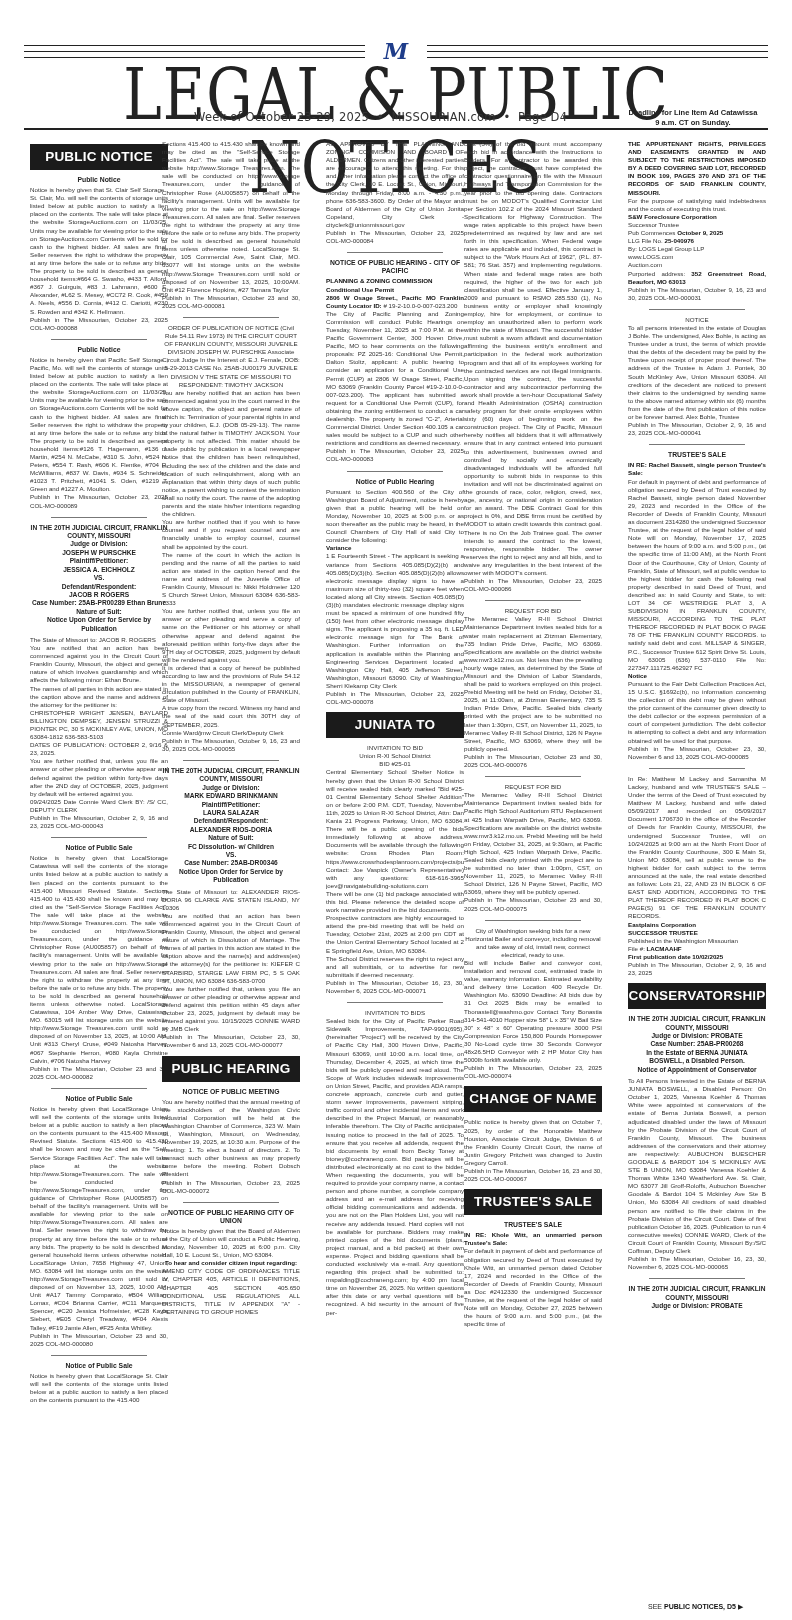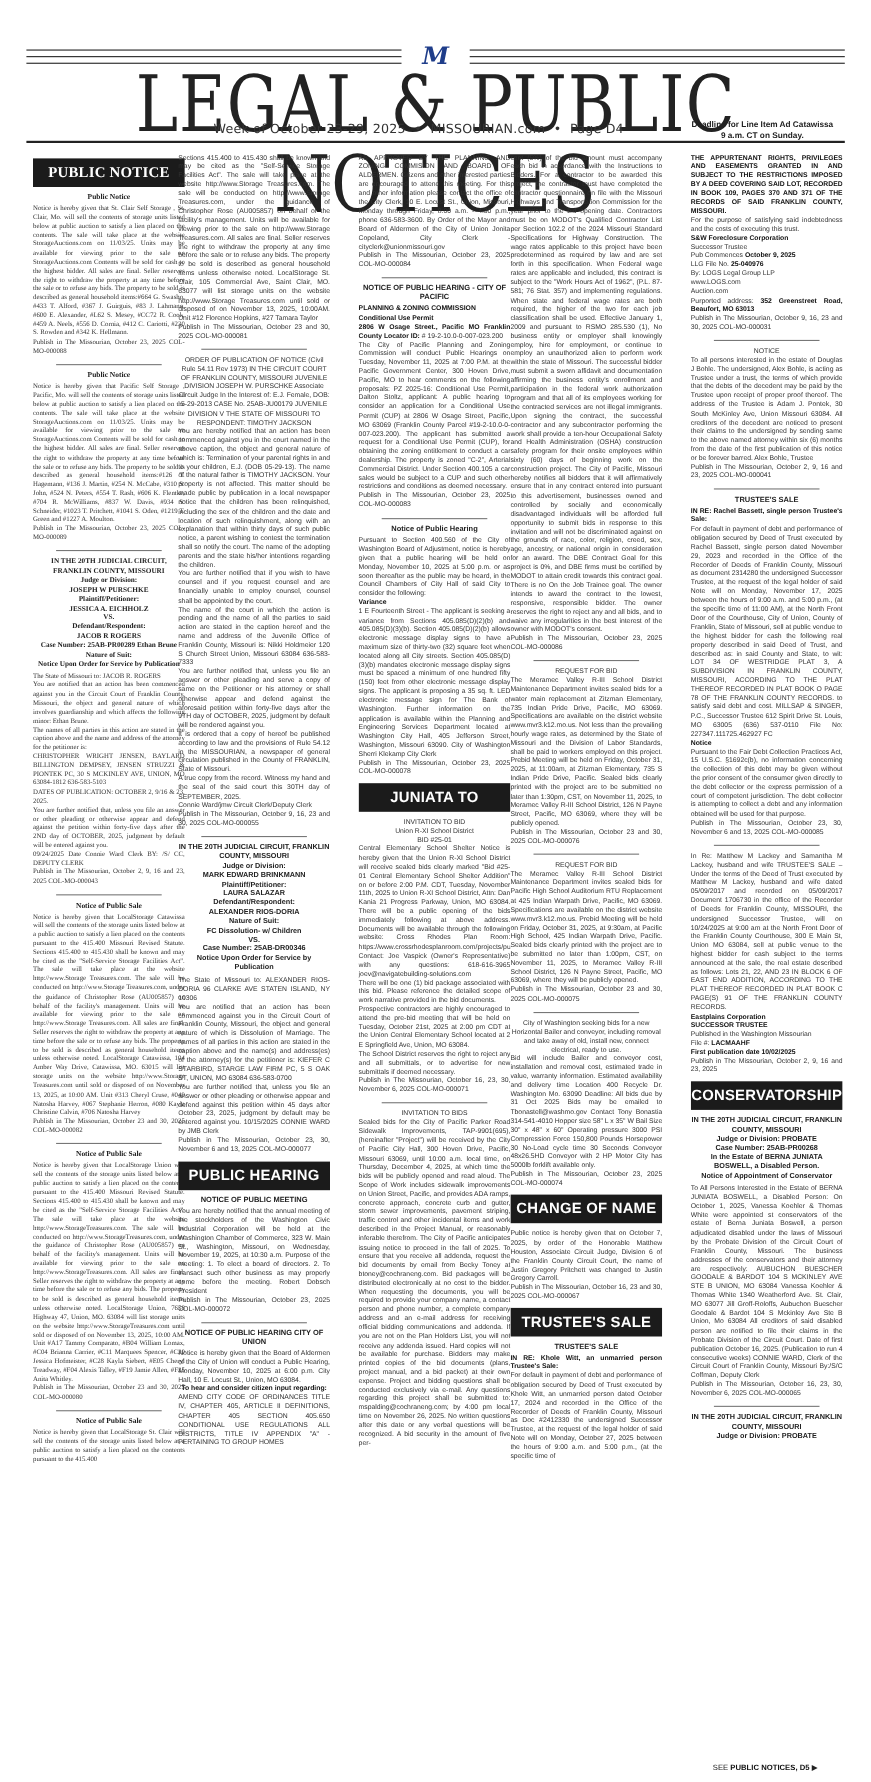--- a/index.html
+++ b/index.html
@@ -13,21 +13,21 @@
   .rr { right: 0; width: 341px; }
   .logo-m { position: absolute; left: 50%; top: -2px; transform: translateX(-50%); font-family: "DejaVu Serif", serif; font-weight: bold; font-style: italic; color: #1f3d8a; font-size: 22px; line-height: 26px; }
   .big-title { position: absolute; top: 58px; left: 0; width: 792px; text-align: center; font-family: "DejaVu Serif", serif; font-weight: 300; font-size: 58px; letter-spacing: 1px; color: #222; line-height: 60px; transform: scaleY(1.22); transform-origin: top; }
   .subline { position: absolute; top: 110px; left: 152px; font-family: "DejaVu Sans", sans-serif; font-size: 11.5px; color: #333; letter-spacing: 0.2px; margin-left: 42px; }
   .deadline { position: absolute; top: 108px; right: 24px; width: 150px; text-align: center; font-size: 7.5px; font-weight: bold; color: #222; line-height: 10px; }
   .head-bottom { position: absolute; top: 128px; left: 24px; right: 24px; height: 2px; background: #222; }
 
   .cols { position: absolute; top: 140px; left: 30px; width: 745px; height: 1475px; }
   .col { position: absolute; top: 0; width: 138px; height: 1475px; overflow: hidden; font-size: 6.2px; line-height: 8.1px; color: #333; }
   .col p { text-align: justify; margin-bottom: 0; }
-  .c1 { left: 0; font-family: Liberation Serif, serif; } .c2 { left: 132px; } .c3 { left: 296px; } .c4 { left: 434px; } .c5 { left: 598px; }
+  .c1 { left: 0; } .c2 { left: 132px; } .c3 { left: 296px; } .c4 { left: 434px; } .c5 { left: 598px; }
 
   .banner { background: #1b1b1b; color: #fff; text-align: center; font-weight: bold; font-size: 13.5px; line-height: 26px; height: 26px; margin: 6px 0 6px; letter-spacing: 0.2px; }
   .ntitle { text-align: center; font-weight: bold; font-size: 6.8px; color: #222; margin: 4px 0 2px; }
   .court { text-align: center; font-weight: bold; font-size: 6.6px; line-height: 8.4px; color: #222; margin: 5px 0 3px; }
   .sep { width: 70%; height: 1px; background: #777; margin: 7px auto 6px; }
   b, .bold { color: #111; font-weight: bold; }
   .caps { font-weight: bold; color: #111; }
   .see-more { position: absolute; left: 648px; top: 1603px; font-size: 7px; color: #222; }
   .see-more b { font-weight: bold; }
 </style>

